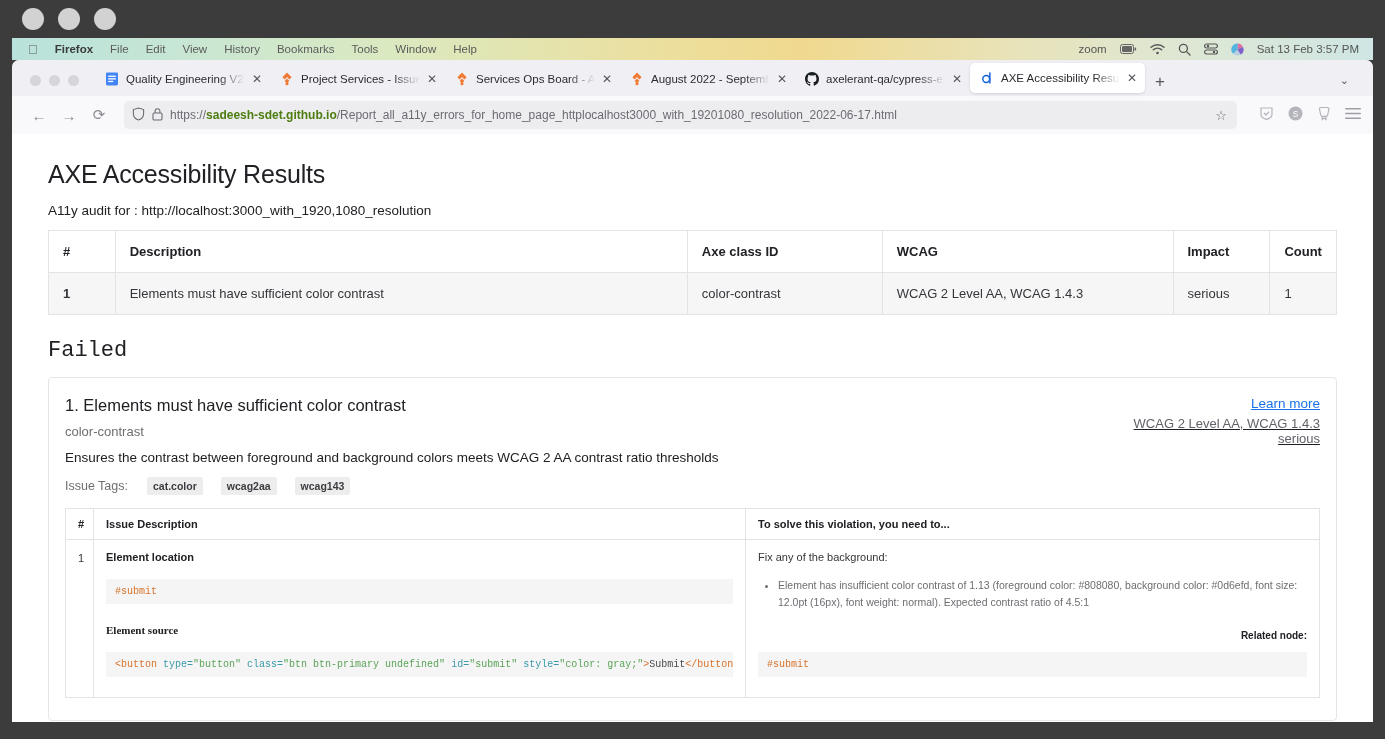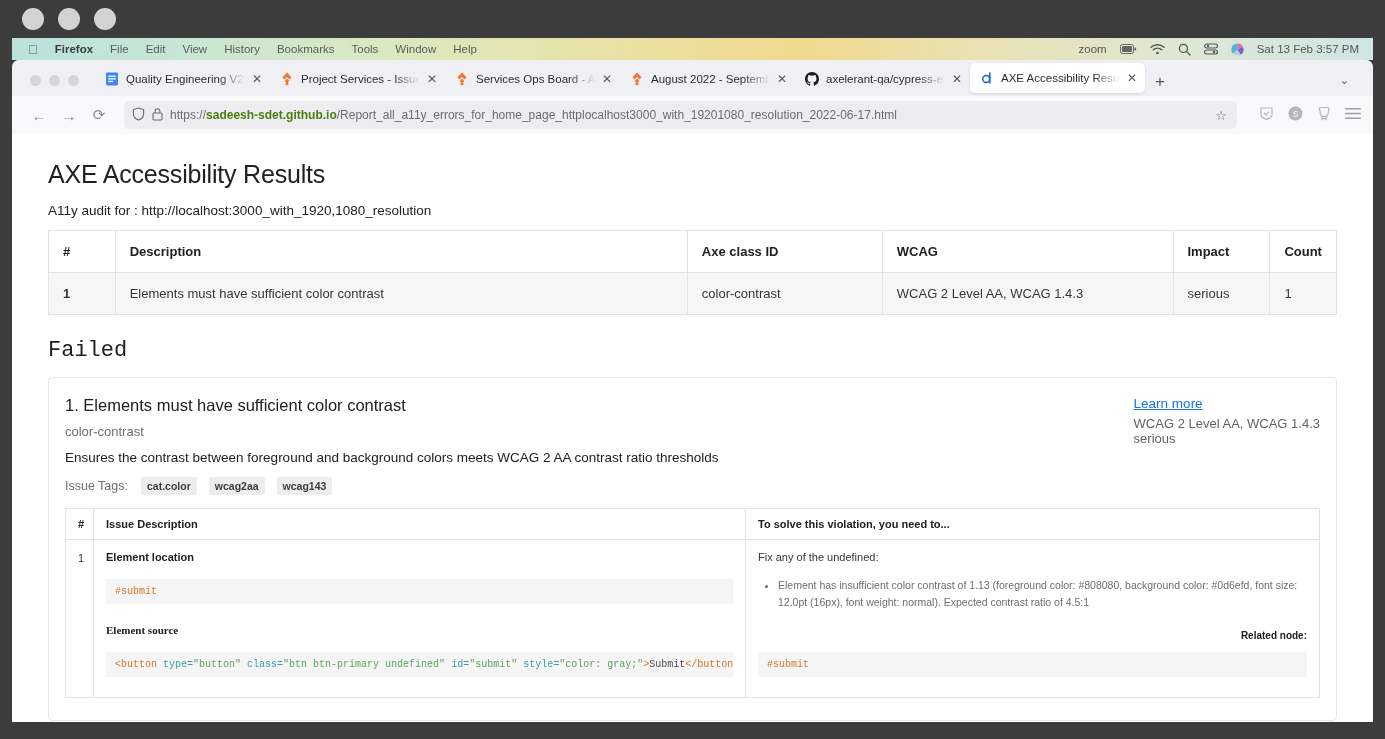--- a/index.html
+++ b/index.html
@@ -127,28 +127,28 @@
 
   h2#failed-heading { font-size: 22px; font-weight: 400; margin: 23px 0 14px; color: #202124; font-family: Liberation Mono, monospace; }
 
   
   #violation-card {
     border: 1px solid #e6e6e8; border-radius: 4px;
     padding: 18px 16px 22px; background: #fff;
   }
   #card-head { display: flex; align-items: flex-start; }
   #card-head-left { flex: 1 1 auto; min-width: 0; }
-  #card-head-right { text-align: left; flex: 0 0 auto; padding-left: 20px; }
+  #card-head-right { text-align: right; flex: 0 0 auto; padding-left: 20px; text-decoration: underline; }
   #v-title { font-size: 16.5px; font-weight: 400; color: #202124; margin-bottom: 9px; }
   #v-ruleid { font-size: 13px; color: #6e6e73; margin-bottom: 11px; }
   #v-help { font-size: 13.5px; color: #202124; margin-bottom: 12px; }
   #learn-more { font-size: 13.5px; color: #1a73e8; display: block; margin-bottom: 5px; }
   #v-wcag { font-size: 13px; color: #5f6368; }
   #v-impact { font-size: 13px; color: #5f6368; }
-  #tags-row { display: flex; align-items: center; gap: 12px; margin-bottom: 13px; }
+  #tags-row { display: flex; align-items: center; gap: 18px; margin-bottom: 13px; }
   #tags-label { font-size: 12.5px; color: #6e6e73; margin-right: 1px; }
   .tag {
     background: #ededee; color: #3c3c41; font-size: 10.5px;
     font-weight: bold; padding: 3px 6px; border-radius: 2px; white-space: nowrap;
   }
 
   
   table.detail { width: 100%; border-collapse: collapse; font-size: 11px; table-layout: fixed; }
   table.detail th {
     text-align: left; font-size: 11px; font-weight: bold; color: #202124;
@@ -439,21 +439,21 @@
           <tbody>
             <tr>
               <td class="d-num">1</td>
               <td>
                 <div class="sub-head">Element location</div>
                 <div class="code-block">#submit</div>
                 <div class="sub-head second">Element source</div>
                 <div class="code-block src"><span class="c-tag">&lt;button</span> <span class="c-attr">type=</span><span class="c-val">"button"</span> <span class="c-attr">class=</span><span class="c-val">"btn btn-primary undefined"</span> <span class="c-attr">id=</span><span class="c-val">"submit"</span> <span class="c-attr">style=</span><span class="c-val">"color: gray;"</span><span class="c-tag">&gt;</span><span class="c-txt">Submit</span><span class="c-tag">&lt;/button&gt;</span></div>
               </td>
               <td>
-                <div class="fix-lead">Fix any of the undefined:</div>
+                <div class="fix-lead">Fix any of the background:</div>
                 <ul class="fix-list">
                   <li>Element has insufficient color contrast of 1.13 (foreground color: #808080, background color: #0d6efd, font size: 12.0pt (16px), font weight: normal). Expected contrast ratio of 4.5:1</li>
                 </ul>
                 <div class="related-head">Related node:</div>
                 <div class="code-block">#submit</div>
               </td>
             </tr>
           </tbody>
         </table>
       </div>

